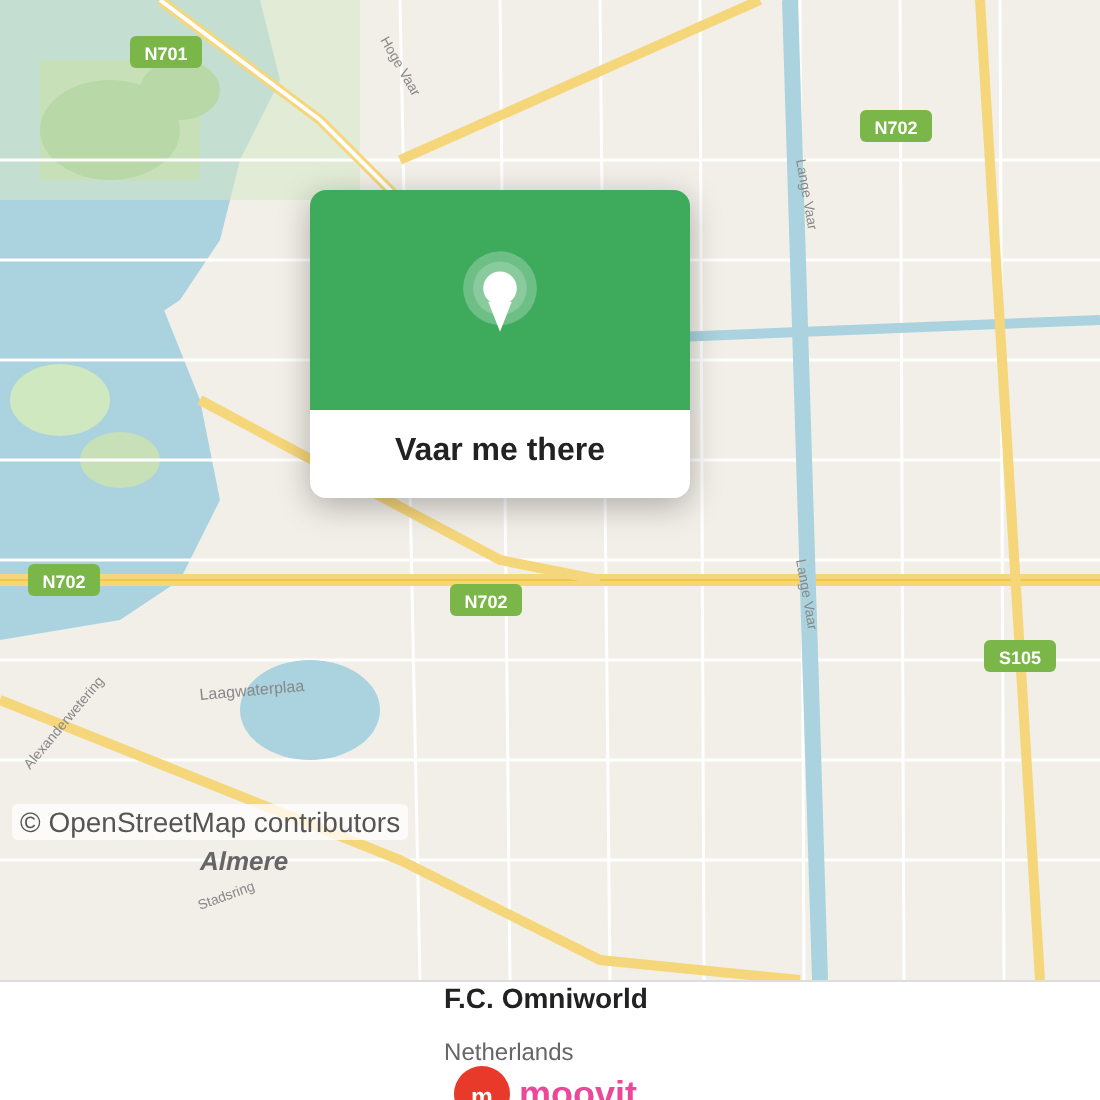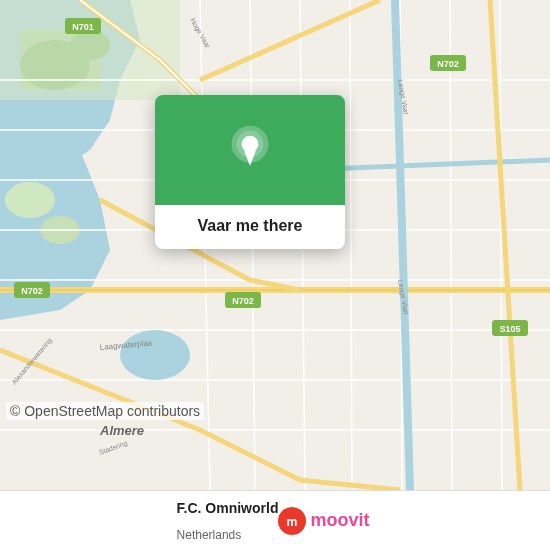--- a/index.html
+++ b/index.html
@@ -73,22 +73,23 @@
     }
 
     
     #footer {
       width: 550px;
       height: 60px;
       background: white;
       border-top: 1px solid #ddd;
       display: flex;
       align-items: center;
-      justify-content: center;
+      justify-content: space-between;
       padding: 0 14px 0 10px;
+      flex-direction: column;
     }
 
     #footer-left {
       display: flex;
       flex-direction: column;
     }
 
     #footer-title {
       font-size: 14px;
       font-weight: 600;

